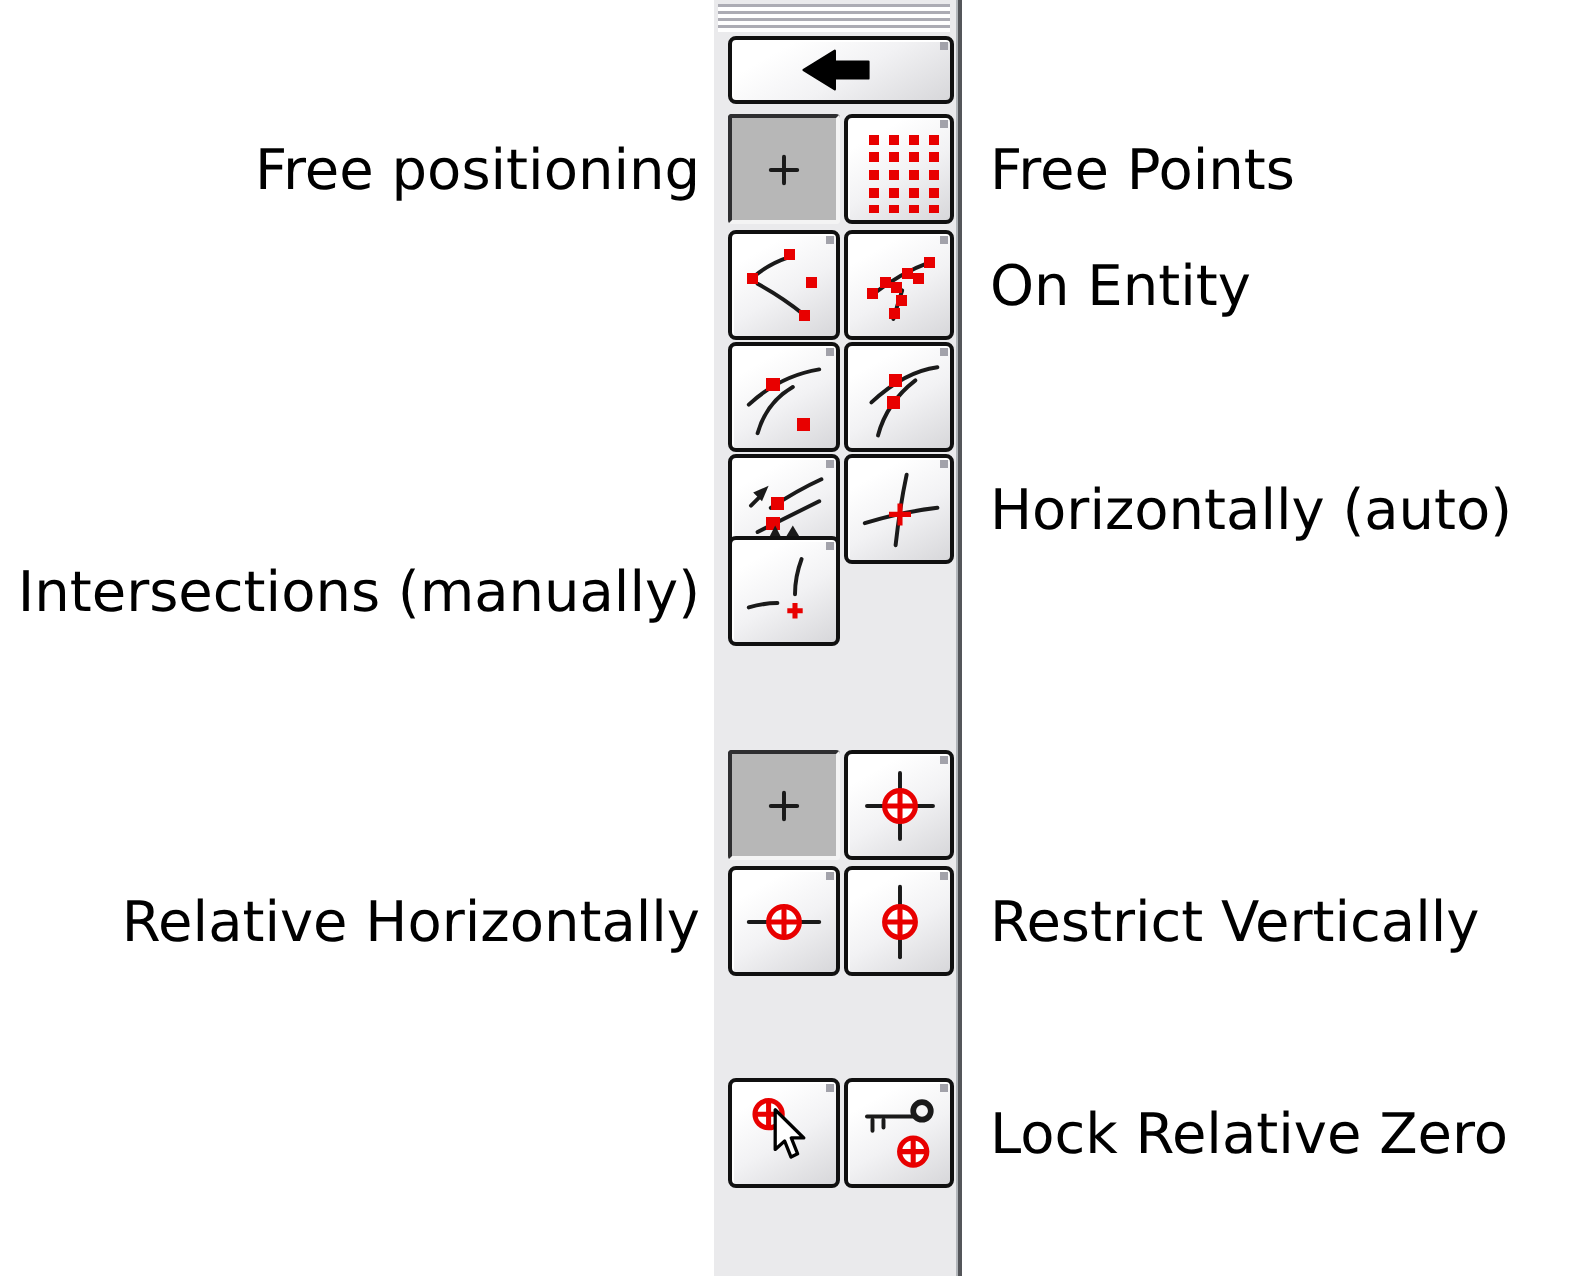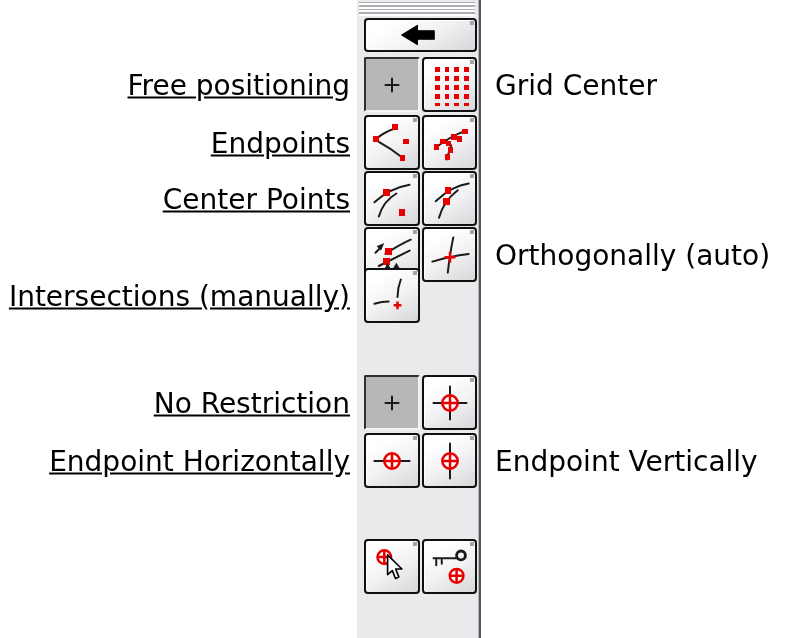--- a/index.html
+++ b/index.html
@@ -21,21 +21,21 @@
   .tbtn.active{background:#b7b7b7;border-color:#2e2e30 #f4f4f4 #f4f4f4 #2e2e30;
     border-radius:2px;box-shadow:none;}
   .tbtn.active::after{display:none;}
   .back{left:364px;top:18px;width:113px;height:34px;}
   .row{position:absolute;left:0;width:796px;height:55px;}
   .r0{top:57px}.r1{top:115px}.r2{top:171px}.r3{top:227px}.r4{top:268px}
   .r5{top:375px}.r6{top:433px}.r7{top:539px}
   .col1{left:364px;top:0;width:56px;height:55px;}
   .col2{left:422px;top:0;width:55px;height:55px;}
   .left-label{position:absolute;right:446px;top:50%;transform:translateY(-50%);
-    white-space:nowrap;font-size:28px;text-decoration:underline;}
+    white-space:nowrap;font-size:28px;}
   .right-label{position:absolute;left:495px;top:50%;transform:translateY(-50%);
     white-space:nowrap;font-size:28px;}
   .tbtn svg{width:44px;height:44px;display:block;}
   .back svg{width:52px;height:24px;display:block;}
   svg .k{stroke:#1a1a1a;stroke-width:1.8;fill:none;stroke-linecap:round;}
   svg .r{fill:#e80000;shape-rendering:crispEdges;}
   svg .rl{stroke:#e80000;stroke-width:2.3;fill:none;}
   svg .wc{fill:#ffffff;stroke:#e80000;stroke-width:2.3;}
 </style>
 </head>
@@ -75,25 +75,24 @@
       <rect class="r" x="6" y="28" width="4.5" height="4.5"></rect>
         <rect class="r" x="15" y="28" width="4.5" height="4.5"></rect>
         <rect class="r" x="24" y="28" width="4.5" height="4.5"></rect>
         <rect class="r" x="33" y="28" width="4.5" height="4.5"></rect>
       <rect class="r" x="6" y="36" width="4.5" height="3.5"></rect>
         <rect class="r" x="15" y="36" width="4.5" height="3.5"></rect>
         <rect class="r" x="24" y="36" width="4.5" height="3.5"></rect>
         <rect class="r" x="33" y="36" width="4.5" height="3.5"></rect>
     </svg>
   </button>
-  <div class="right-label">Grid Center</div>
+  <div class="right-label">Free Points</div>
 </div>
 
 <div class="row r1">
-  <div class="left-label">Endpoints</div>
   <button class="tbtn col1">
     <svg viewBox="0 0 40 40">
       <path class="k" d="M22 7 Q13 10 6 16"></path>
       <path class="k" d="M8 19 Q19 25 29 33"></path>
       <rect class="r" x="20" y="3" width="5" height="5"></rect>
       <rect class="r" x="3" y="14" width="5" height="5"></rect>
       <rect class="r" x="30" y="16" width="5" height="5"></rect>
       <rect class="r" x="27" y="31" width="5" height="5"></rect>
     </svg>
   </button>
@@ -104,24 +103,24 @@
       <rect class="r" x="5" y="21" width="5" height="5"></rect>
       <rect class="r" x="11" y="16" width="5" height="5"></rect>
       <rect class="r" x="16" y="18" width="5" height="5"></rect>
       <rect class="r" x="21" y="12" width="5" height="5"></rect>
       <rect class="r" x="26" y="14" width="5" height="5"></rect>
       <rect class="r" x="31" y="7" width="5" height="5"></rect>
       <rect class="r" x="18" y="24" width="5" height="5"></rect>
       <rect class="r" x="15" y="30" width="5" height="5"></rect>
     </svg>
   </button>
+  <div class="right-label">On Entity</div>
 </div>
 
 <div class="row r2">
-  <div class="left-label">Center Points</div>
   <button class="tbtn col1">
     <svg viewBox="0 0 40 40">
       <path class="k" d="M4 23 Q18 10 36 7"></path>
       <path class="k" d="M8 36 Q12 22 24 15"></path>
       <rect class="r" x="12" y="11" width="6" height="6"></rect>
       <rect class="r" x="26" y="29" width="6" height="6"></rect>
     </svg>
   </button>
   <button class="tbtn col2">
     <svg viewBox="0 0 40 40">
@@ -148,79 +147,79 @@
       <polygon points="24,27 21,32 27,32" fill="#1a1a1a"></polygon>
     </svg>
   </button>
   <button class="tbtn col2">
     <svg viewBox="0 0 40 40">
       <path class="k" d="M23 4 Q20 18 18 36"></path>
       <path class="k" d="M4 26 Q20 21 37 19"></path>
       <path class="rl" d="M20 17 V27 M15 22 H25"></path>
     </svg>
   </button>
-  <div class="right-label">Orthogonally (auto)</div>
+  <div class="right-label">Horizontally (auto)</div>
 </div>
 
 <div class="row r4">
   <div class="left-label">Intersections (manually)</div>
   <button class="tbtn col1">
     <svg viewBox="0 0 40 40">
       <path class="k" d="M4 27 Q11 25 17 25"></path>
       <path class="k" d="M28 5 Q25 13 25 21"></path>
       <path class="rl" d="M25 25 v7 M21.5 28.5 h7" stroke-width="2"></path>
     </svg>
   </button>
 </div>
 
 <div class="row r5">
-  <div class="left-label">No Restriction</div>
   <button class="tbtn col1 active">
     <svg viewBox="0 0 40 40">
       <path class="k" d="M20 14v12M14 20h12" stroke-width="2"></path>
     </svg>
   </button>
   <button class="tbtn col2">
     <svg viewBox="0 0 40 40">
       <path class="k" d="M20 5 V35 M5 20 H35"></path>
       <circle class="wc" cx="20" cy="20" r="7"></circle>
       <path class="rl" d="M20 13 V27 M13 20 H27"></path>
     </svg>
   </button>
 </div>
 
 <div class="row r6">
-  <div class="left-label">Endpoint Horizontally</div>
+  <div class="left-label">Relative Horizontally</div>
   <button class="tbtn col1">
     <svg viewBox="0 0 40 40">
       <path class="k" d="M4 20 H36"></path>
       <circle class="wc" cx="20" cy="20" r="7"></circle>
       <path class="rl" d="M20 13 V27 M13 20 H27"></path>
     </svg>
   </button>
   <button class="tbtn col2">
     <svg viewBox="0 0 40 40">
       <path class="k" d="M20 4 V36"></path>
       <circle class="wc" cx="20" cy="20" r="7"></circle>
       <path class="rl" d="M20 13 V27 M13 20 H27"></path>
     </svg>
   </button>
-  <div class="right-label">Endpoint Vertically</div>
+  <div class="right-label">Restrict Vertically</div>
 </div>
 
 <div class="row r7">
   <button class="tbtn col1">
     <svg viewBox="0 0 40 40">
       <circle class="wc" cx="13" cy="11" r="6.2" stroke-width="2.1"></circle>
       <path class="rl" d="M13 4.8 V17.2 M6.8 11 H19.2" stroke-width="2.1"></path>
       <path d="M16 9 L16 27 L20.3 23.2 L23.2 30.5 L26.2 29 L23.3 21.8 L29 21.8 Z" fill="#ffffff" stroke="#000" stroke-width="1.5" stroke-linejoin="round"></path>
     </svg>
   </button>
   <button class="tbtn col2">
     <svg viewBox="0 0 40 40">
       <path class="k" d="M5 12 H26" stroke-width="3.2"></path>
       <circle cx="30" cy="9.5" r="4" fill="none" stroke="#1a1a1a" stroke-width="2.6"></circle>
       <path class="k" d="M7.5 13.5 V18.5 M12.5 13.5 V17" stroke-width="2.4"></path>
       <circle class="wc" cx="26" cy="28" r="6.2" stroke-width="2.1"></circle>
       <path class="rl" d="M26 21.8 V34.2 M19.8 28 H32.2" stroke-width="2.1"></path>
     </svg>
   </button>
+  <div class="right-label">Lock Relative Zero</div>
 </div>
 
 </body></html>

